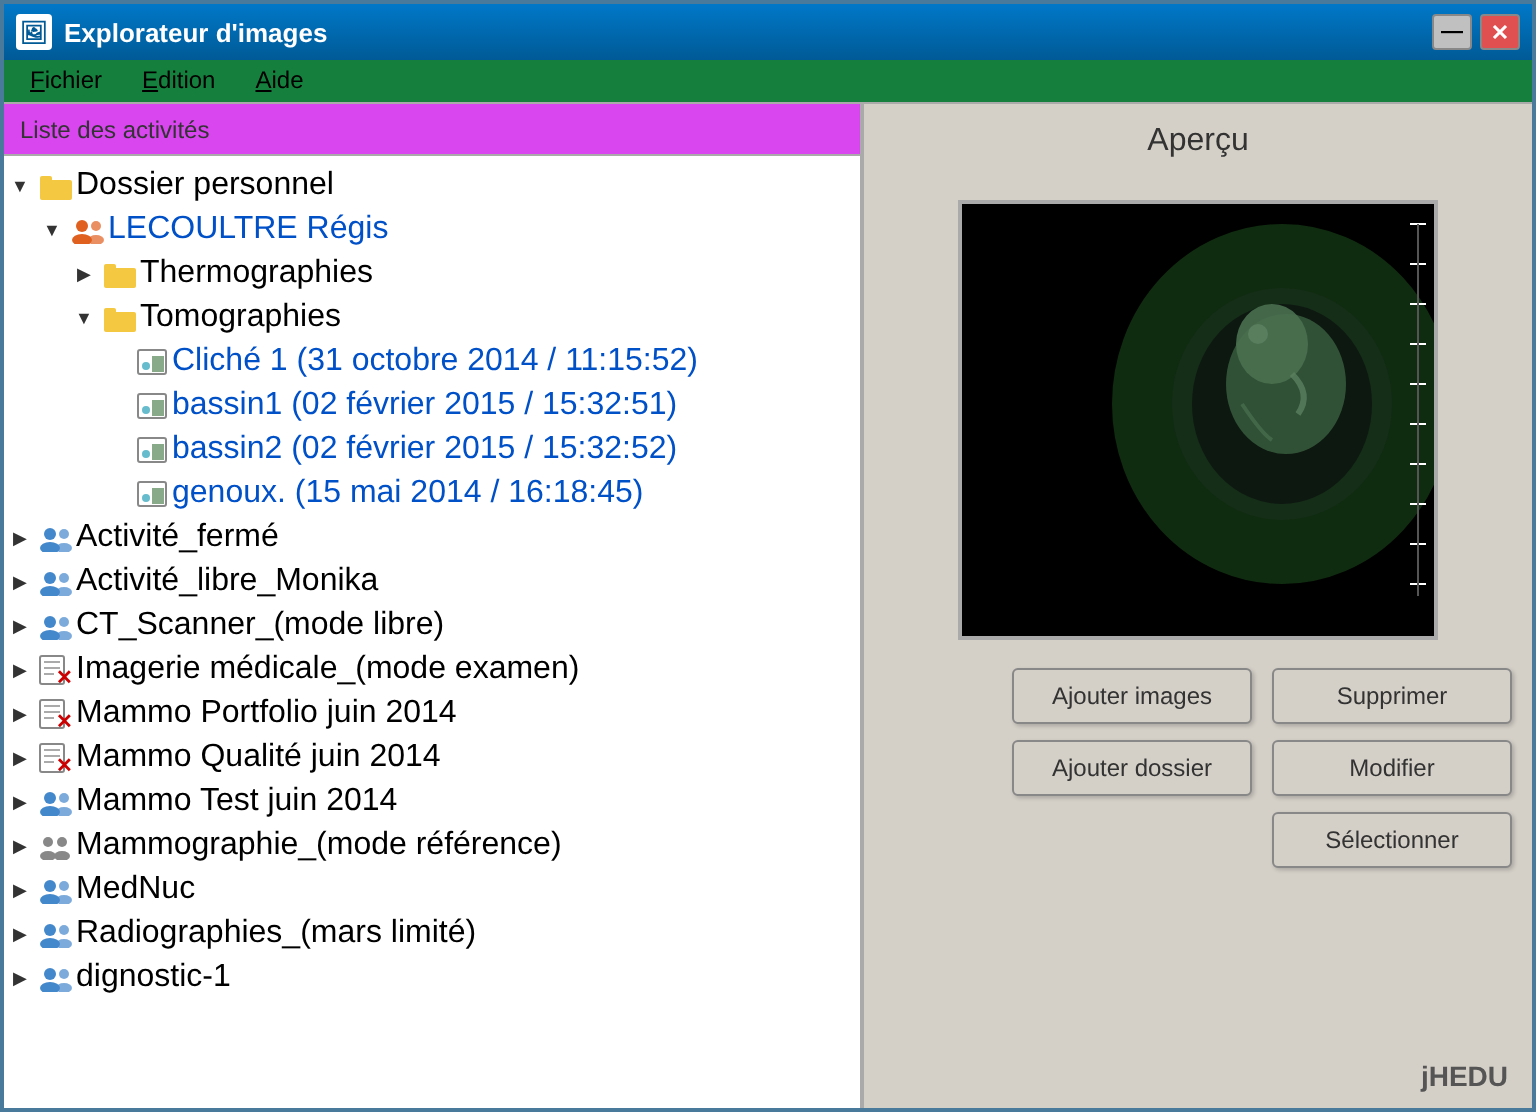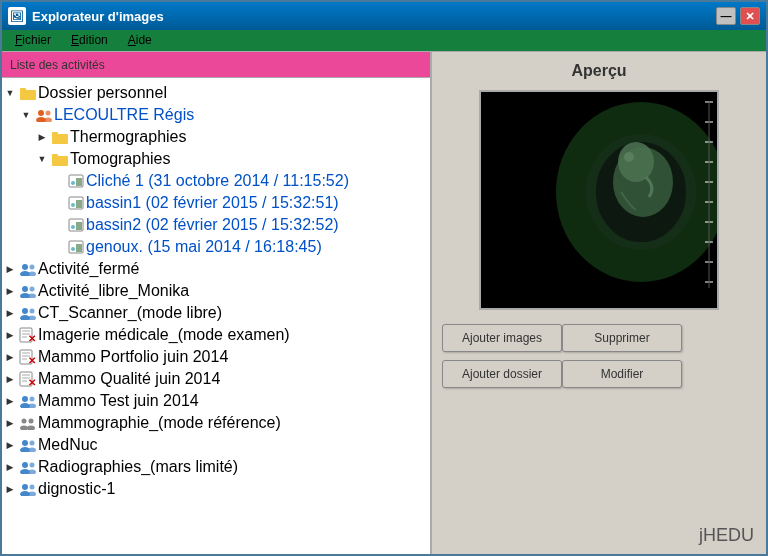--- a/index.html
+++ b/index.html
@@ -88,21 +88,21 @@
     .file-tree-panel {
       width: 430px;
       background: white;
       border-right: 2px solid #aaa;
       display: flex;
       flex-direction: column;
       overflow: hidden;
     }
     .file-tree-header {
       height: 26px;
-      background: #ec4899;
+      background: #d946ef;
       border-bottom: 1px solid #aaa;
       display: flex;
       align-items: center;
       padding: 0 8px;
       font-size: 12px;
       color: #333;
     }
     .file-tree-body {
       flex: 1;
       overflow-y: auto;
@@ -145,23 +145,23 @@
       flex: 1;
       background: #d4d0c8;
       display: flex;
       flex-direction: column;
       align-items: center;
       padding: 10px;
       position: relative;
     }
     .preview-title {
       font-size: 16px;
-      font-weight: bold;
+      font-weight: normal;
       color: #333;
-      margin-bottom: 10px;
+      margin-bottom: 20px;
     }
     .preview-image-container {
       width: 240px;
       height: 220px;
       background: white;
       border: 2px solid #aaa;
       display: flex;
       align-items: center;
       justify-content: center;
       overflow: hidden;
@@ -191,43 +191,44 @@
 
     .preview-buttons {
       width: 100%;
       display: flex;
       flex-direction: column;
       gap: 8px;
       margin-top: 14px;
     }
     .btn-row {
       display: flex;
-      justify-content: flex-start;
+      gap: 10px;
+      justify-content: flex-end;
     }
     .preview-btn {
       width: 120px;
       height: 28px;
       background: #d4d0c8;
       border: 1px solid #888;
       border-radius: 3px;
       cursor: pointer;
       font-size: 12px;
       color: #333;
       display: flex;
       align-items: center;
       justify-content: center;
       box-shadow: 1px 1px 2px rgba(0,0,0,0.2);
     }
 
     .jhedu-label {
       position: absolute;
       bottom: 8px;
       right: 12px;
-      font-size: 18px;
-      font-weight: normal;
+      font-size: 14px;
+      font-weight: bold;
       color: #555;
     }
 
     
     .file-tree-body::-webkit-scrollbar { width: 12px; }
     .file-tree-body::-webkit-scrollbar-track { background: #d4d0c8; }
     .file-tree-body::-webkit-scrollbar-thumb { background: #aaa; border: 1px solid #888; }
 
     .indent-1 { padding-left: 16px; }
     .indent-2 { padding-left: 32px; }
@@ -561,18 +562,21 @@
 
       <div class="preview-buttons">
         <div class="btn-row">
           <button class="preview-btn">Ajouter images</button>
           <button class="preview-btn">Supprimer</button>
         </div>
         <div class="btn-row">
           <button class="preview-btn">Ajouter dossier</button>
           <button class="preview-btn">Modifier</button>
         </div>
+        <div class="btn-row">
+          <button class="preview-btn">Sélectionner</button>
+        </div>
       </div>
 
       <div class="jhedu-label">jHEDU</div>
     </div>
   </div>
 </div>
 
 </body></html>

